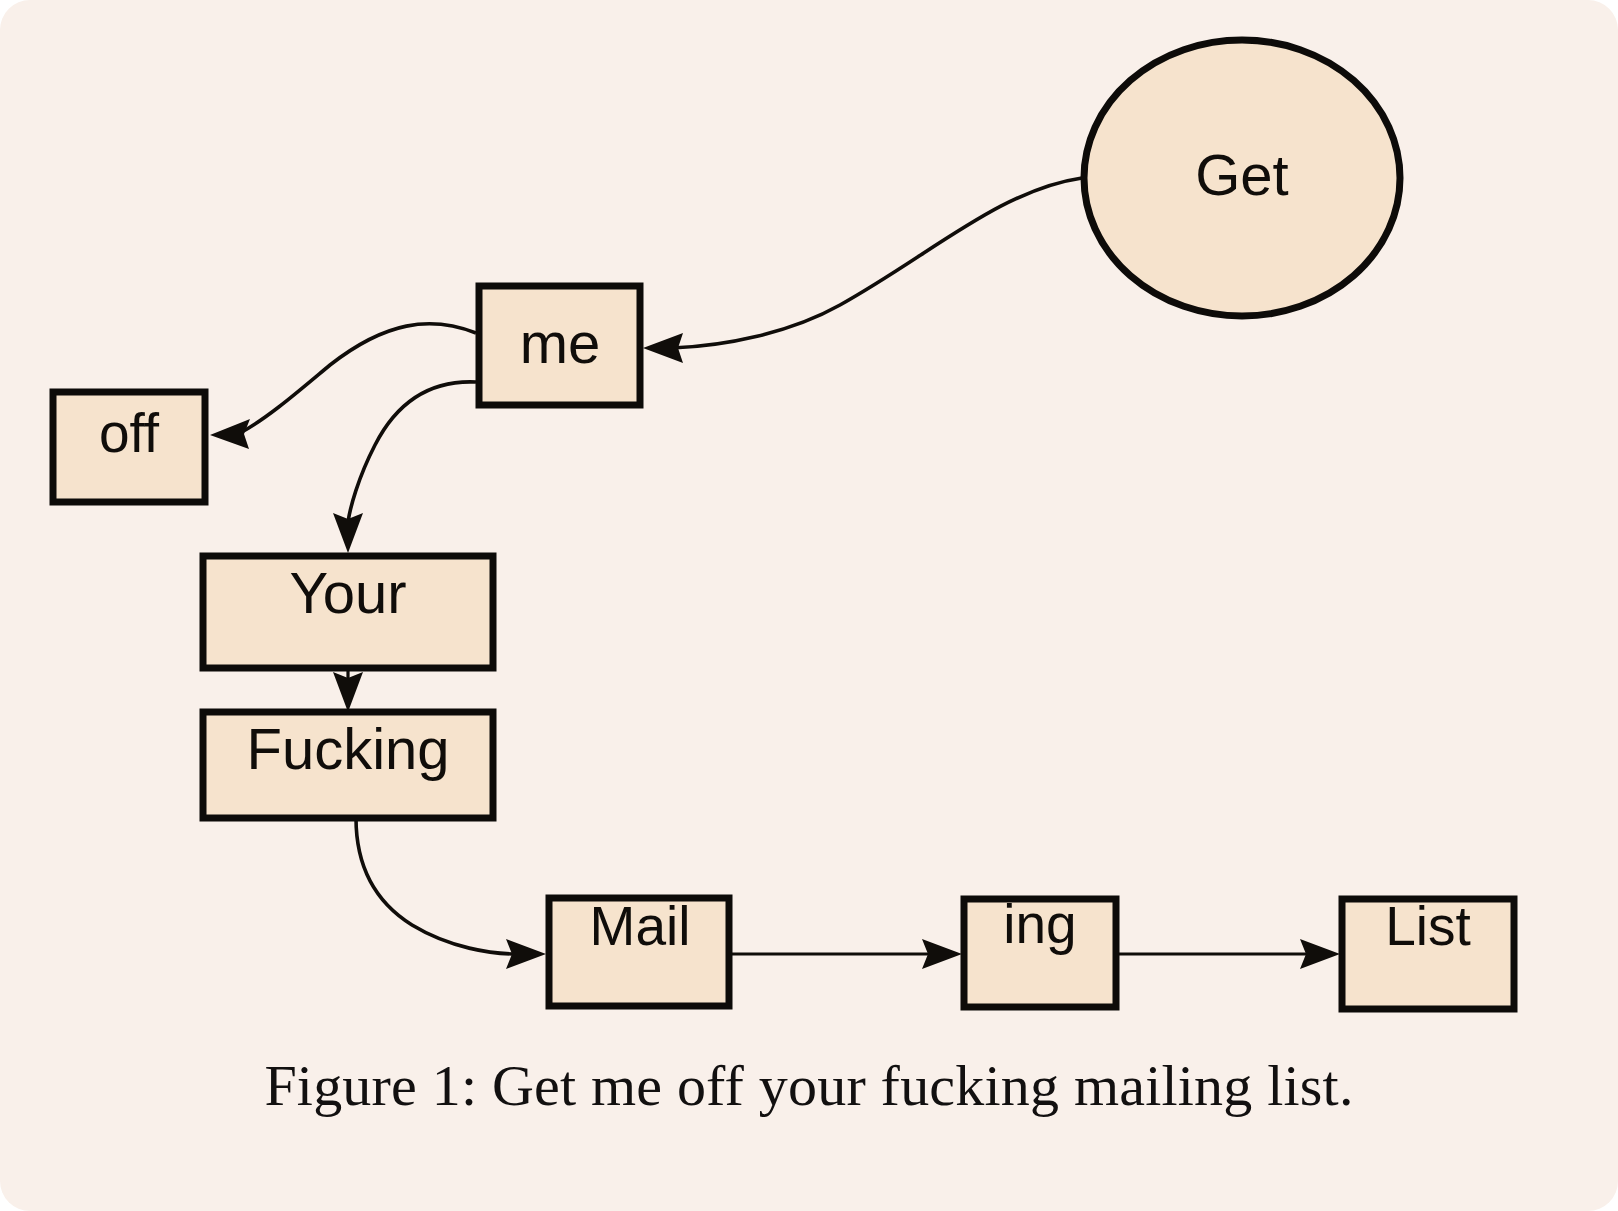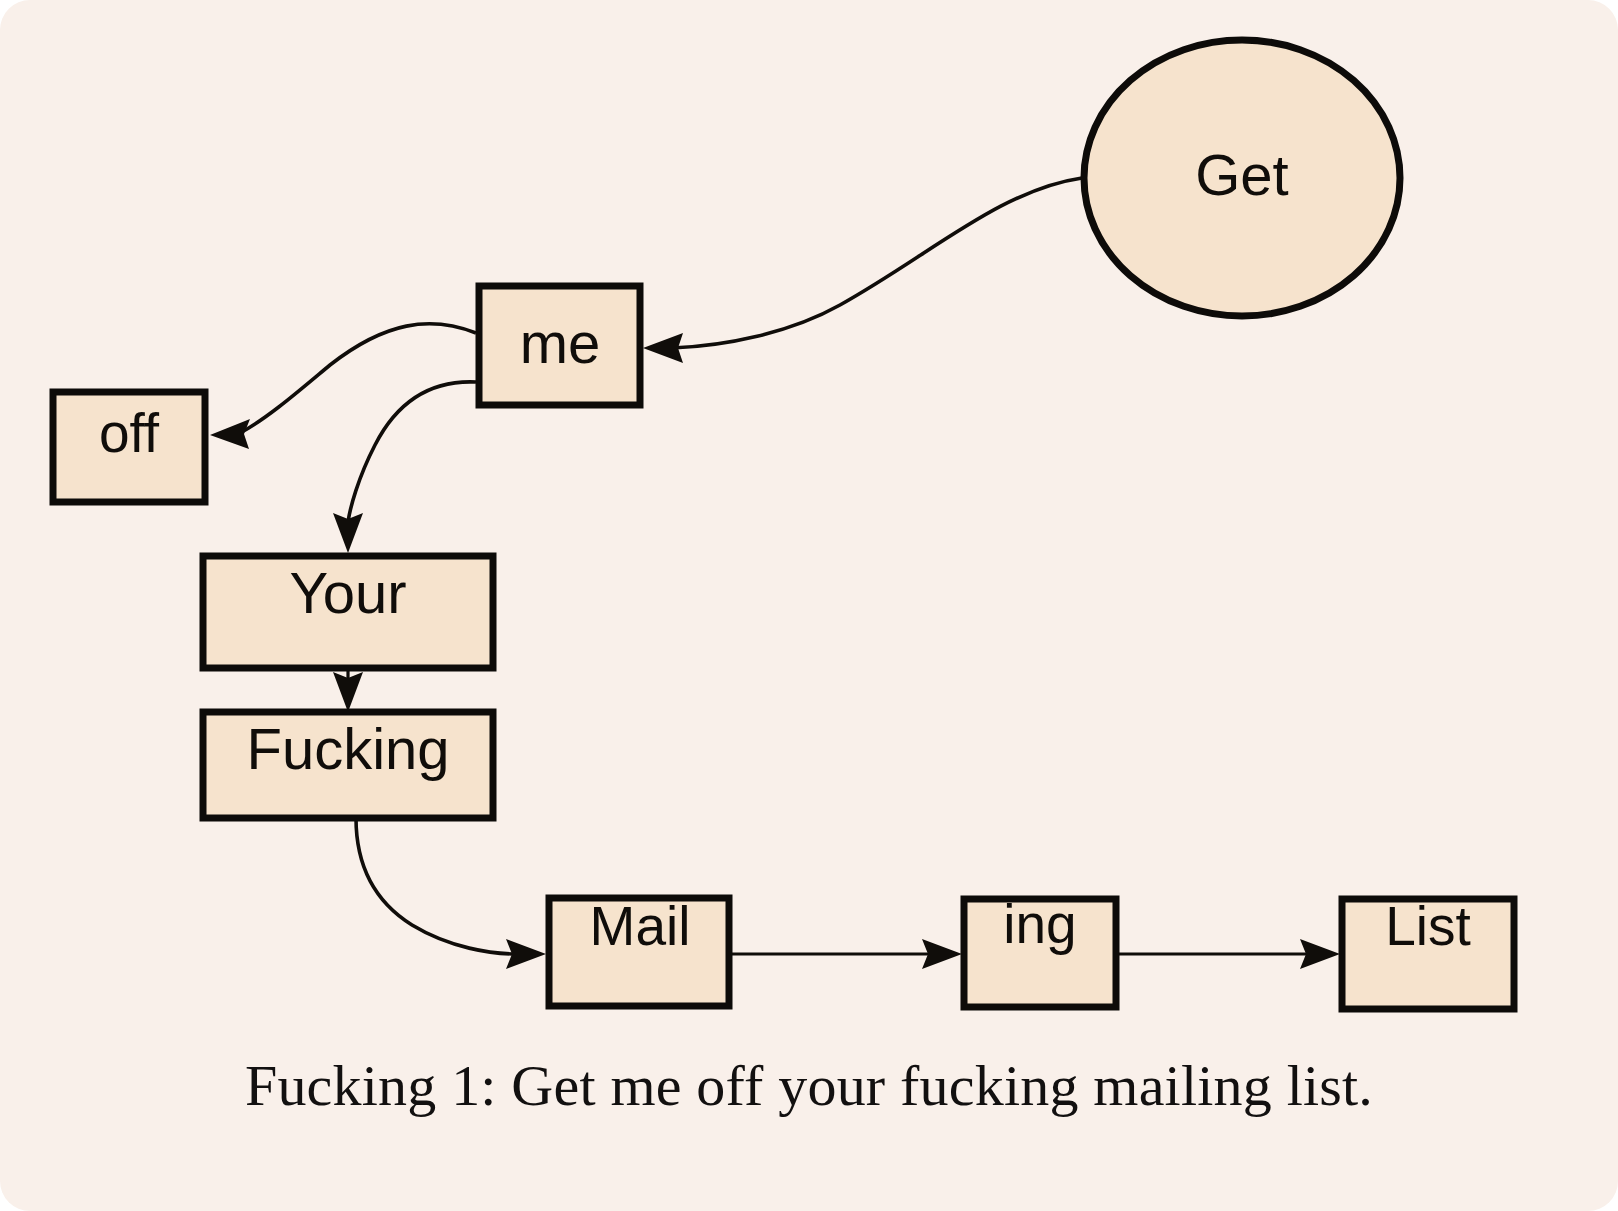--- a/index.html
+++ b/index.html
@@ -147,15 +147,15 @@
       <text class="node-label" x="1040" y="928">ing</text>
     </g>
 
     <g>
       <rect class="node-rect" x="1342" y="899" width="172" height="110"></rect>
       <text class="node-label" x="1428" y="930">List</text>
     </g>
 
   </svg>
 
-  <div class="caption">Fucking 1: Get me off your fucking mailing list.</div>
+  <div class="caption">Figure 1: Get me off your fucking mailing list.</div>
 
 </div>
 
 </body></html>

